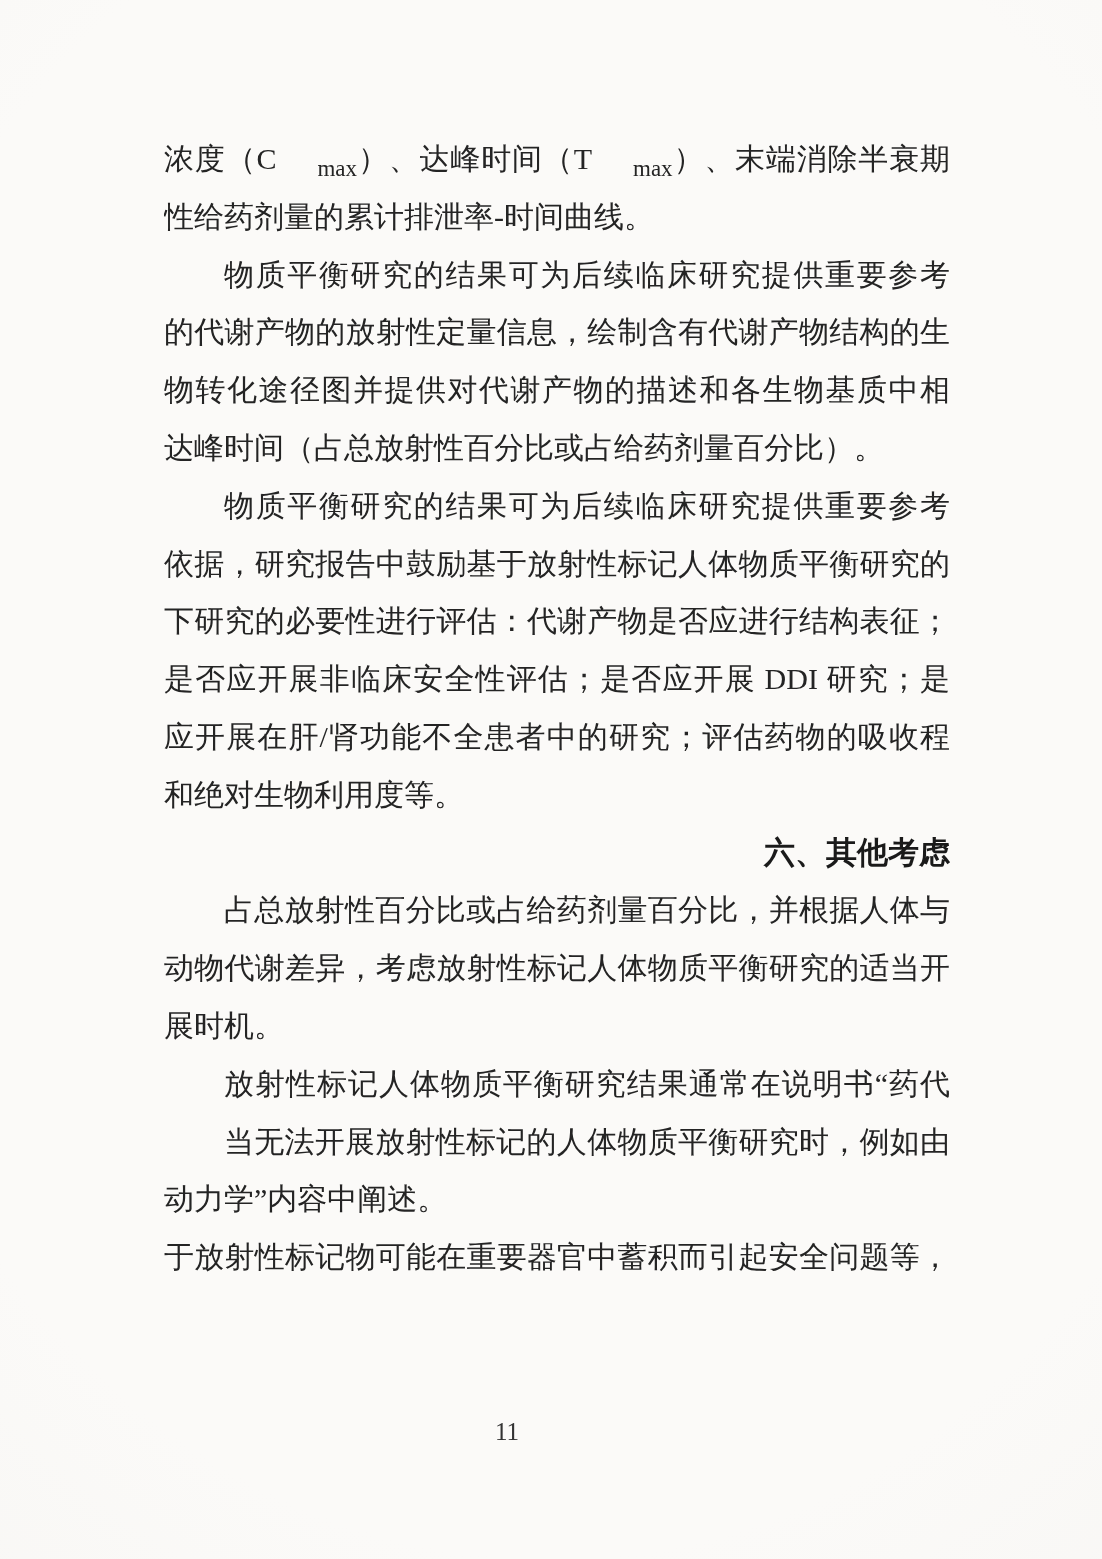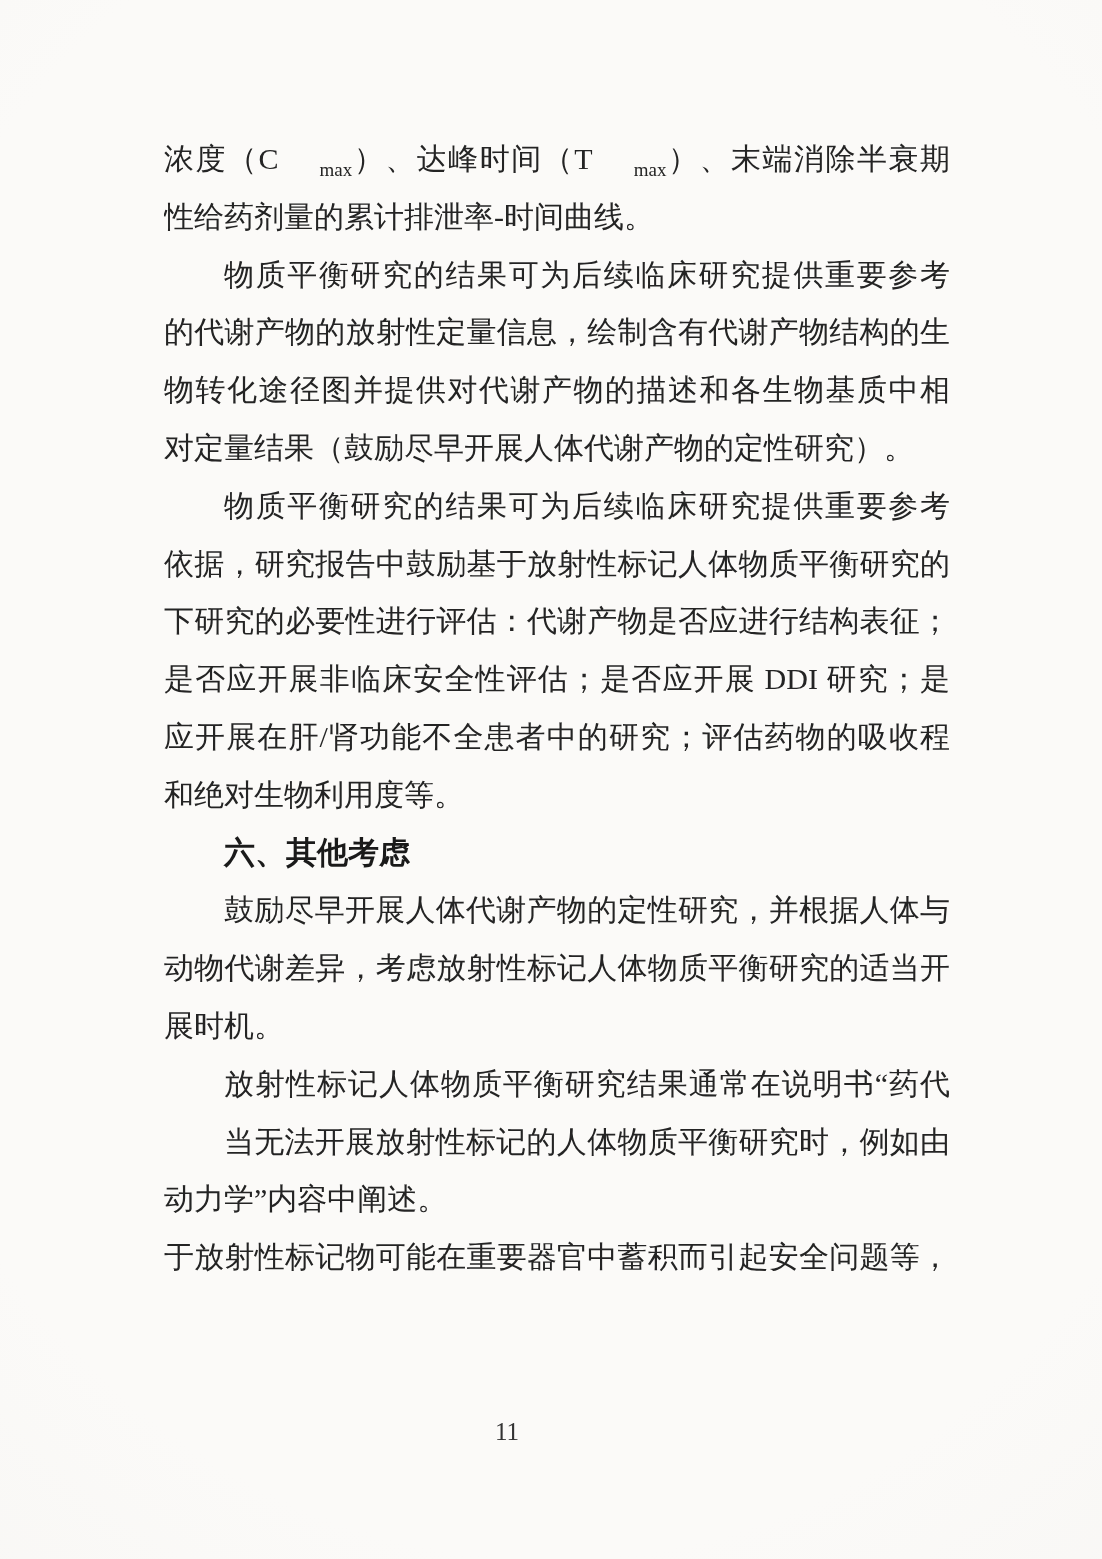--- a/index.html
+++ b/index.html
@@ -38,29 +38,30 @@
   .j {
     text-align: justify;
     text-align-last: justify;
   }
   .last {
     text-align: right;
     text-align-last: left;
   }
   .indent2 {
     text-indent: 60px;
+    text-align: right;
   }
   .heading {
     font-family: "Liberation Sans", "DejaVu Sans", sans-serif;
     font-weight: 700;
     font-size: 31px;
     color: #1a1a1a;
   }
   sub.sb {
-    font-size: 19px;
+    font-size: 23px;
     line-height: 0;
     vertical-align: -7px;
     margin-left: 41px;
   }
   .pageno {
     position: absolute;
     left: 0;
     top: 1418px;
     width: 1014px;
     text-align: center;
@@ -75,32 +76,32 @@
 <div class="page">
   <div class="content">
 
     <div class="tline j"><span>浓度（C</span><sub class="sb">max</sub><span>）、达峰时间（T</span><sub class="sb">max</sub><span>）、末端消除半衰期等；尿液、</span></div>
 
     <div class="tline last">性给药剂量的累计排泄率-时间曲线。</div>
 
     <div class="tline j indent2">物质平衡研究的结果可为后续临床研究提供重要参考</div>
     <div class="tline j">的代谢产物的放射性定量信息，绘制含有代谢产物结构的生</div>
     <div class="tline j">物转化途径图并提供对代谢产物的描述和各生物基质中相</div>
-    <div class="tline last">对定量结果（鼓励尽早开展人体代谢产物的定性研究）。</div>
+    <div class="tline last">达峰时间（占总放射性百分比或占给药剂量百分比）。</div>
 
     <div class="tline j indent2">物质平衡研究的结果可为后续临床研究提供重要参考</div>
     <div class="tline j">依据，研究报告中鼓励基于放射性标记人体物质平衡研究的</div>
     <div class="tline j">下研究的必要性进行评估：代谢产物是否应进行结构表征；</div>
     <div class="tline j">是否应开展非临床安全性评估；是否应开展 DDI 研究；是否</div>
     <div class="tline j">应开展在肝/肾功能不全患者中的研究；评估药物的吸收程度</div>
     <div class="tline last">和绝对生物利用度等。</div>
 
     <div class="tline heading indent2">六、其他考虑</div>
 
-    <div class="tline j indent2">鼓励尽早开展人体代谢产物的定性研究，并根据人体与</div>
+    <div class="tline j indent2">占总放射性百分比或占给药剂量百分比，并根据人体与</div>
     <div class="tline j">动物代谢差异，考虑放射性标记人体物质平衡研究的适当开</div>
     <div class="tline last">展时机。</div>
 
     <div class="tline j indent2">放射性标记人体物质平衡研究结果通常在说明书“药代</div>
     <div class="tline j indent2">当无法开展放射性标记的人体物质平衡研究时，例如由</div>
 
     <div class="tline last">动力学”内容中阐述。</div>
     <div class="tline j">于放射性标记物可能在重要器官中蓄积而引起安全问题等，</div>
 
   </div>

